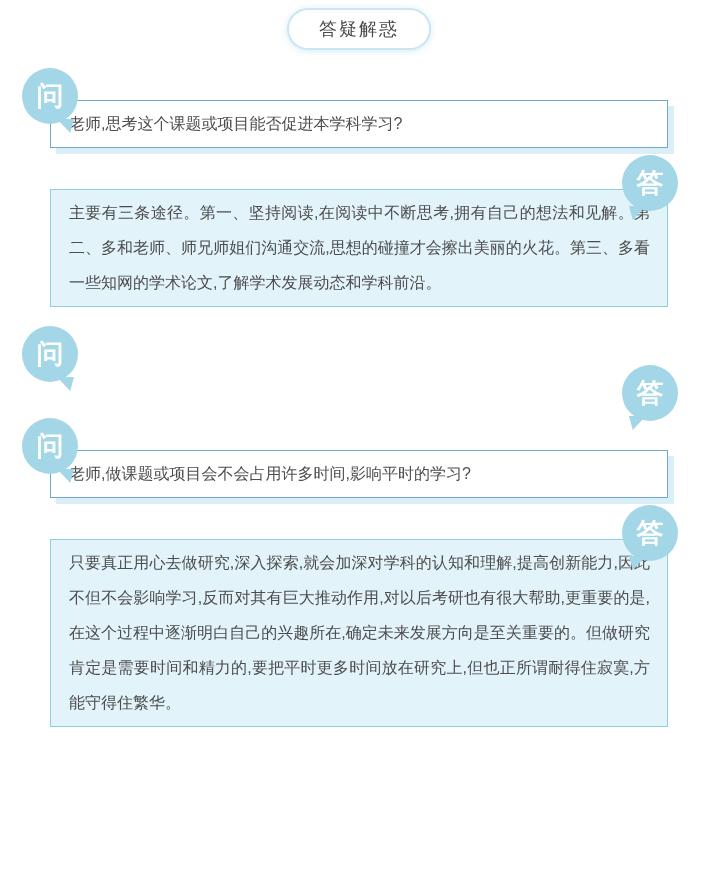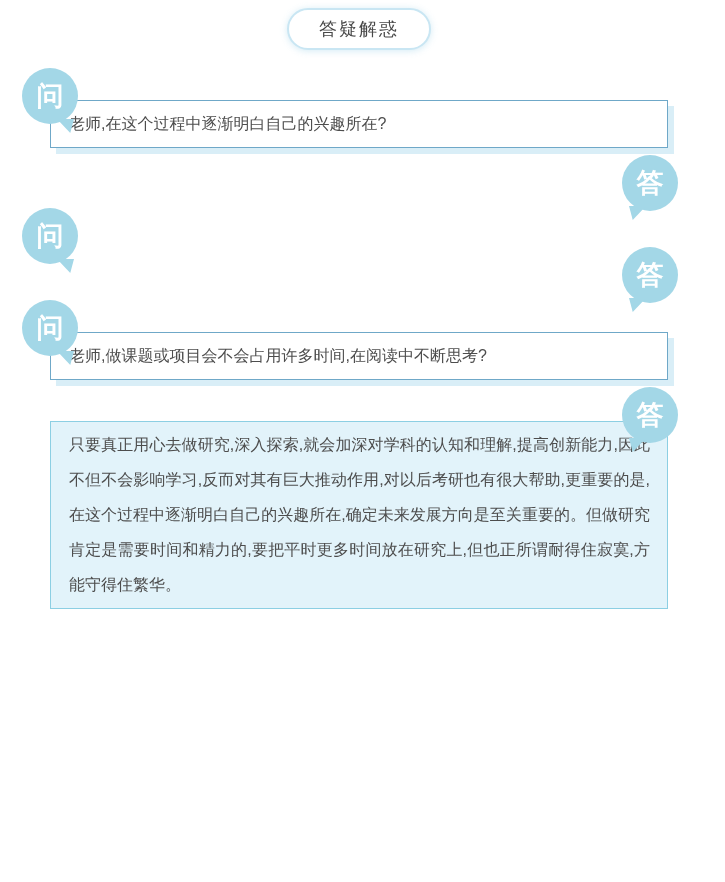--- a/index.html
+++ b/index.html
@@ -79,42 +79,45 @@
 <body>
 
 <div class="page">
 
   <div class="title-pill">答疑解惑</div>
 
   <section>
     <div class="q-row first">
       <div class="bubble q-bubble">问</div>
       <div class="q-box">
-        <span>老师,在这个过程中逐渐明白自己的兴趣所在?</span>
+        <span>老师,思考这个课题或项目能否促进本学科学习?</span>
       </div>
     </div>
     <div class="a-row">
       <div class="bubble a-bubble">答</div>
+      <div class="a-box">
+        <span>主要有三条途径。第一、坚持阅读,在阅读中不断思考,拥有自己的想法和见解。第二、多和老师、师兄师姐们沟通交流,思想的碰撞才会擦出美丽的火花。第三、多看一些知网的学术论文,了解学术发展动态和学科前沿。</span>
+      </div>
     </div>
   </section>
 
   <section>
     <div class="q-row later">
       <div class="bubble q-bubble">问</div>
     </div>
     <div class="a-row">
       <div class="bubble a-bubble">答</div>
     </div>
   </section>
 
   <section>
     <div class="q-row later">
       <div class="bubble q-bubble">问</div>
       <div class="q-box">
-        <span>老师,做课题或项目会不会占用许多时间,在阅读中不断思考?</span>
+        <span>老师,做课题或项目会不会占用许多时间,影响平时的学习?</span>
       </div>
     </div>
     <div class="a-row">
       <div class="bubble a-bubble">答</div>
       <div class="a-box">
         <span>只要真正用心去做研究,深入探索,就会加深对学科的认知和理解,提高创新能力,因此不但不会影响学习,反而对其有巨大推动作用,对以后考研也有很大帮助,更重要的是,在这个过程中逐渐明白自己的兴趣所在,确定未来发展方向是至关重要的。但做研究肯定是需要时间和精力的,要把平时更多时间放在研究上,但也正所谓耐得住寂寞,方能守得住繁华。</span>
       </div>
     </div>
   </section>
 

